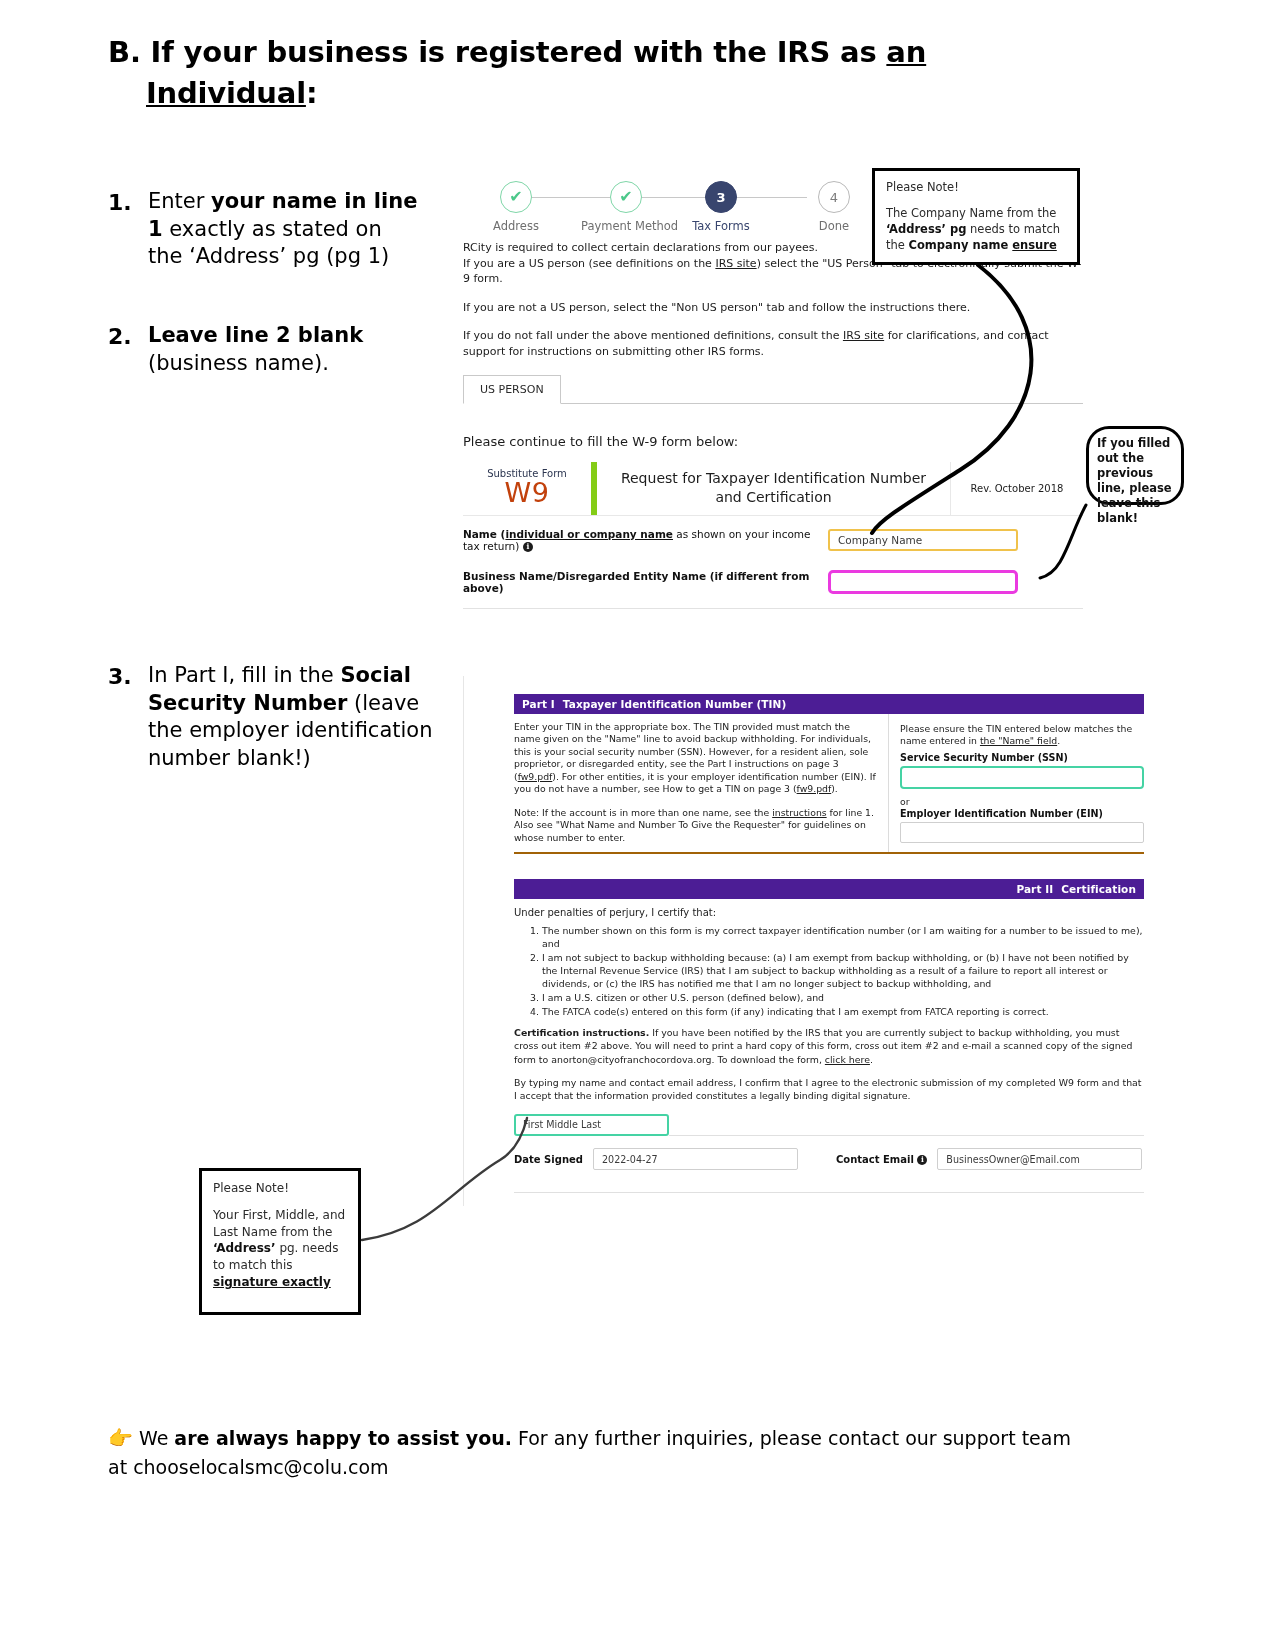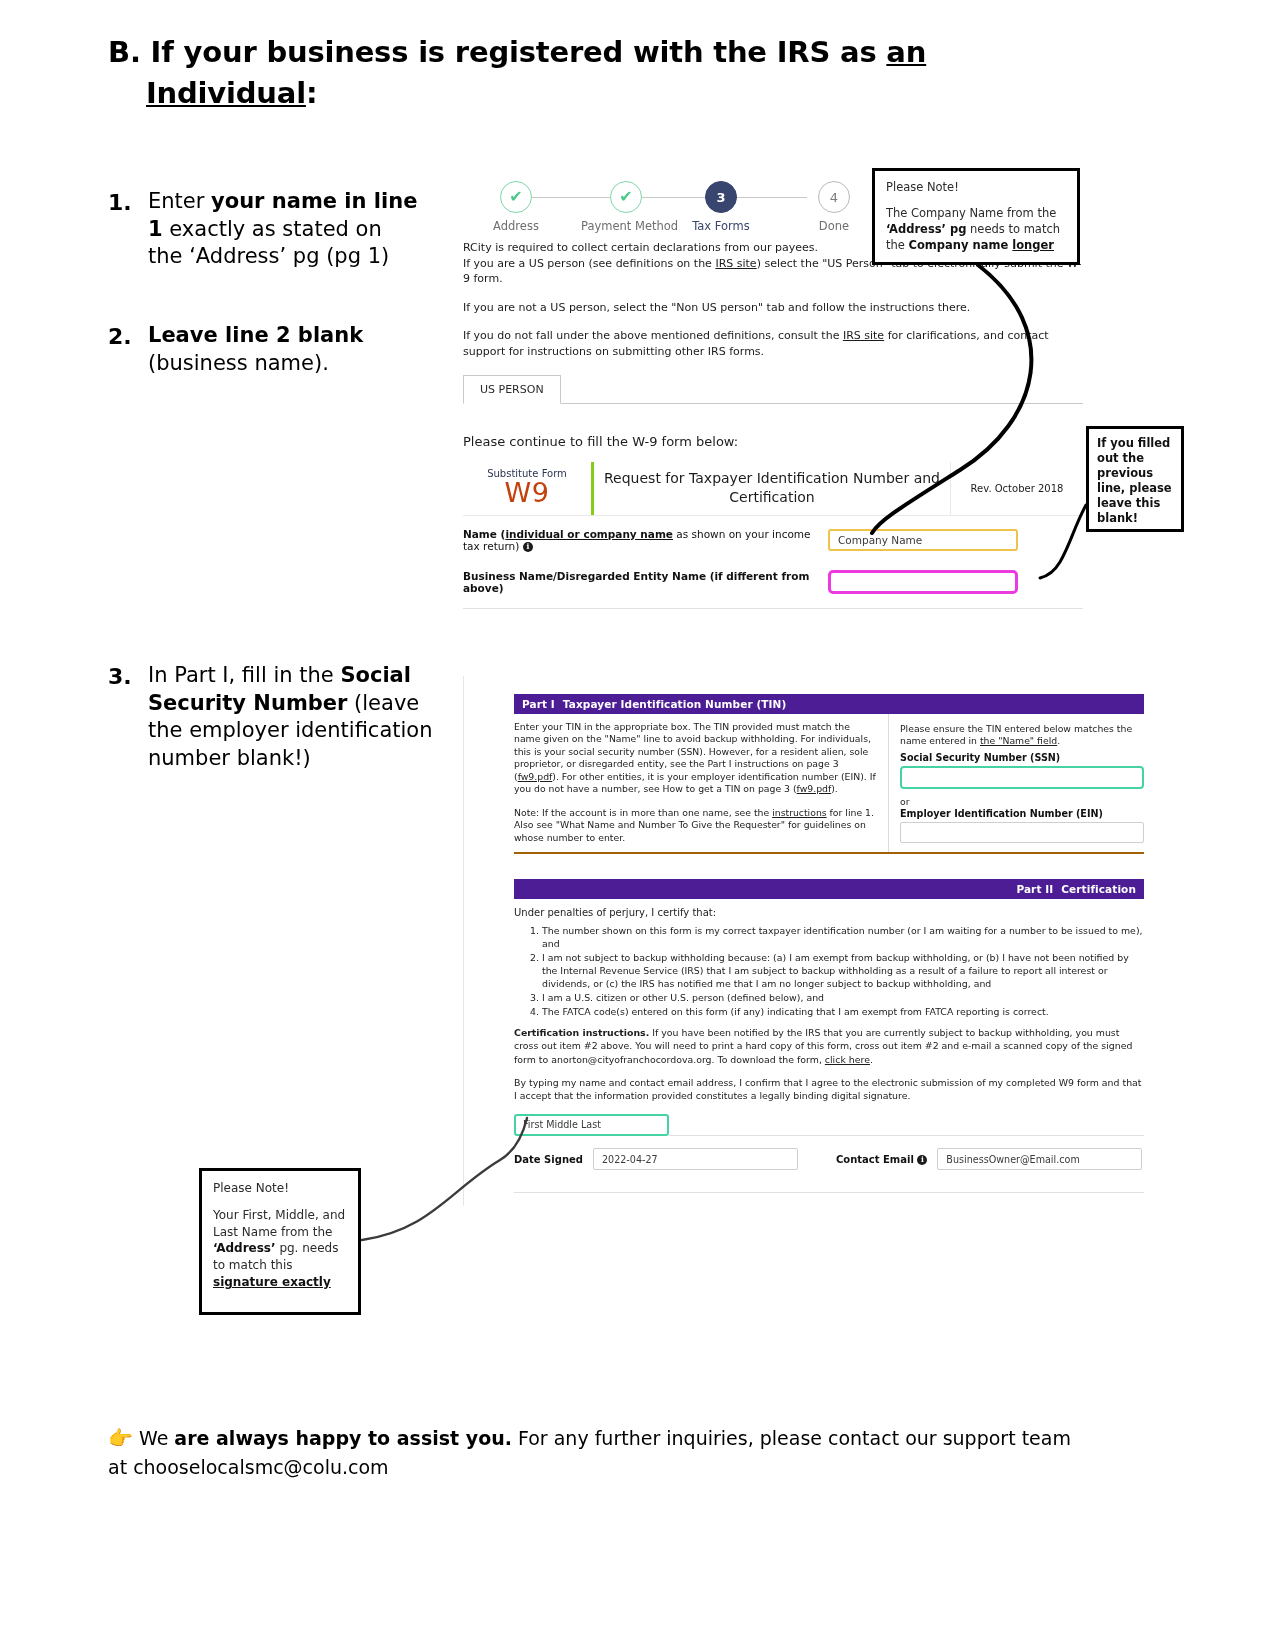--- a/index.html
+++ b/index.html
@@ -61,21 +61,21 @@
   .tab{
     position:absolute;left:0;bottom:0;padding:7px 16px 7px 16px;
     border:1px solid #c9c9c9;border-bottom:1px solid #fff;background:#fff;
     font-size:11px;color:#2b2b2b;
   }
 
   .continue{font-size:13px;color:#1c1c1c;margin-top:30px;}
 
   .w9box{margin-top:13px;border-bottom:1px solid #e2e2e2;}
   .w9head{display:flex;border-bottom:1px solid #e8e8e8;}
-  .w9head .c1{width:128px;text-align:center;padding:6px 0 8px;border-right:3px solid #84cc16;}
+  .w9head .c1{width:128px;text-align:center;padding:6px 0 8px;border-right:6px solid #84cc16;}
   .w9head .c1 .sub{font-size:10px;color:#2b3550;}
   .w9head .c1 .big{font-size:27px;color:#c2410c;letter-spacing:0.5px;line-height:1.05;}
   .w9head .c2{flex:1;display:flex;align-items:center;justify-content:center;text-align:center;font-size:14px;color:#1c1c1c;padding:0 10px;line-height:1.35;border-right:1px solid #e8e8e8;}
   .w9head .c3{width:132px;display:flex;align-items:center;justify-content:center;font-size:10px;color:#1c1c1c;}
 
   .fieldrow{display:flex;align-items:center;padding:12px 0 0 0;}
   .fieldrow .flabel{font-size:10.5px;font-weight:bold;color:#111;width:365px;}
   .fieldrow .flabel .n{font-weight:normal;}
   .inp{
     height:22px;border:1px solid #cfcfcf;border-radius:3px;background:#fff;
@@ -86,21 +86,21 @@
   .inp.magenta{border:3px solid #ea3ae0;width:190px;height:24px;border-radius:5px;}
 
   
   .note{
     position:absolute;border:3px solid #000;background:#fff;
     font-size:11.5px;line-height:1.38;color:#2b2b2b;padding:9px 11px;box-sizing:border-box;
   }
   .note .t{margin-bottom:10px;}
   .note b{font-weight:bold;color:#111;}
   #note1{left:872px;top:168px;width:208px;height:97px;}
-  #note2{left:1086px;top:426px;width:98px;height:106px;font-weight:bold;color:#111;font-size:11.5px;line-height:1.3;padding:7px 8px;}
+  #note2{left:1086px;top:426px;width:98px;height:79px;font-weight:bold;color:#111;font-size:11.5px;line-height:1.3;padding:7px 8px;border-radius:23px;}
   #note3{left:199px;top:1168px;width:162px;height:147px;font-size:12px;line-height:1.4;}
 
   
   .curve{position:absolute;left:0;top:0;width:1275px;height:1650px;pointer-events:none;}
 
   
   #shot2{left:463px;top:676px;width:690px;height:530px;border-left:1px solid #e6e6e6;}
   #shot2inner{position:absolute;left:50px;top:18px;width:630px;}
 
   .partbar{
@@ -275,21 +275,21 @@
           </div>
           <div class="tiny note2">
             <span>Note: If the account is in more than one name, see the </span><a href="#">instructions</a><span> for line 1. Also see "What Name and Number To Give the Requester" for guidelines on whose number to enter.</span>
           </div>
         </div>
 
         <div class="right">
           <div class="tiny">
             <span>Please ensure the TIN entered below matches the name entered in </span><span class="u">the "Name" field</span><span>.</span>
           </div>
-          <div class="sslabel">Social Security Number (SSN)</div>
+          <div class="sslabel">Service Security Number (SSN)</div>
           <div class="ssinput"></div>
           <div class="orline">or</div>
           <div class="sslabel" style="margin-top:1px;">Employer Identification Number (EIN)</div>
           <div class="einput"></div>
         </div>
       </div>
 
       <div class="partbar" style="margin-top:25px;text-align:right;">
         <span>Part II</span><span class="sp"></span><span>Certification</span>
       </div>
@@ -324,21 +324,21 @@
         <div class="inp2" style="width:205px;">BusinessOwner@Email.com</div>
       </div>
 
       <div class="bottomrule"></div>
     </div>
   </div>
 
   <div class="note" id="note1">
     <div class="t">Please Note!</div>
     <div>
-      <span>The Company Name from the </span><b>‘Address’ pg</b><span> needs to match the </span><b>Company name </b><b class="u">longer</b>
+      <span>The Company Name from the </span><b>‘Address’ pg</b><span> needs to match the </span><b>Company name </b><b class="u">ensure</b>
     </div>
   </div>
 
   <div class="note" id="note2">
     <span>If you filled out the previous line, please leave this blank!</span>
   </div>
 
   <div class="note" id="note3">
     <div class="t">Please Note!</div>
     <div>

